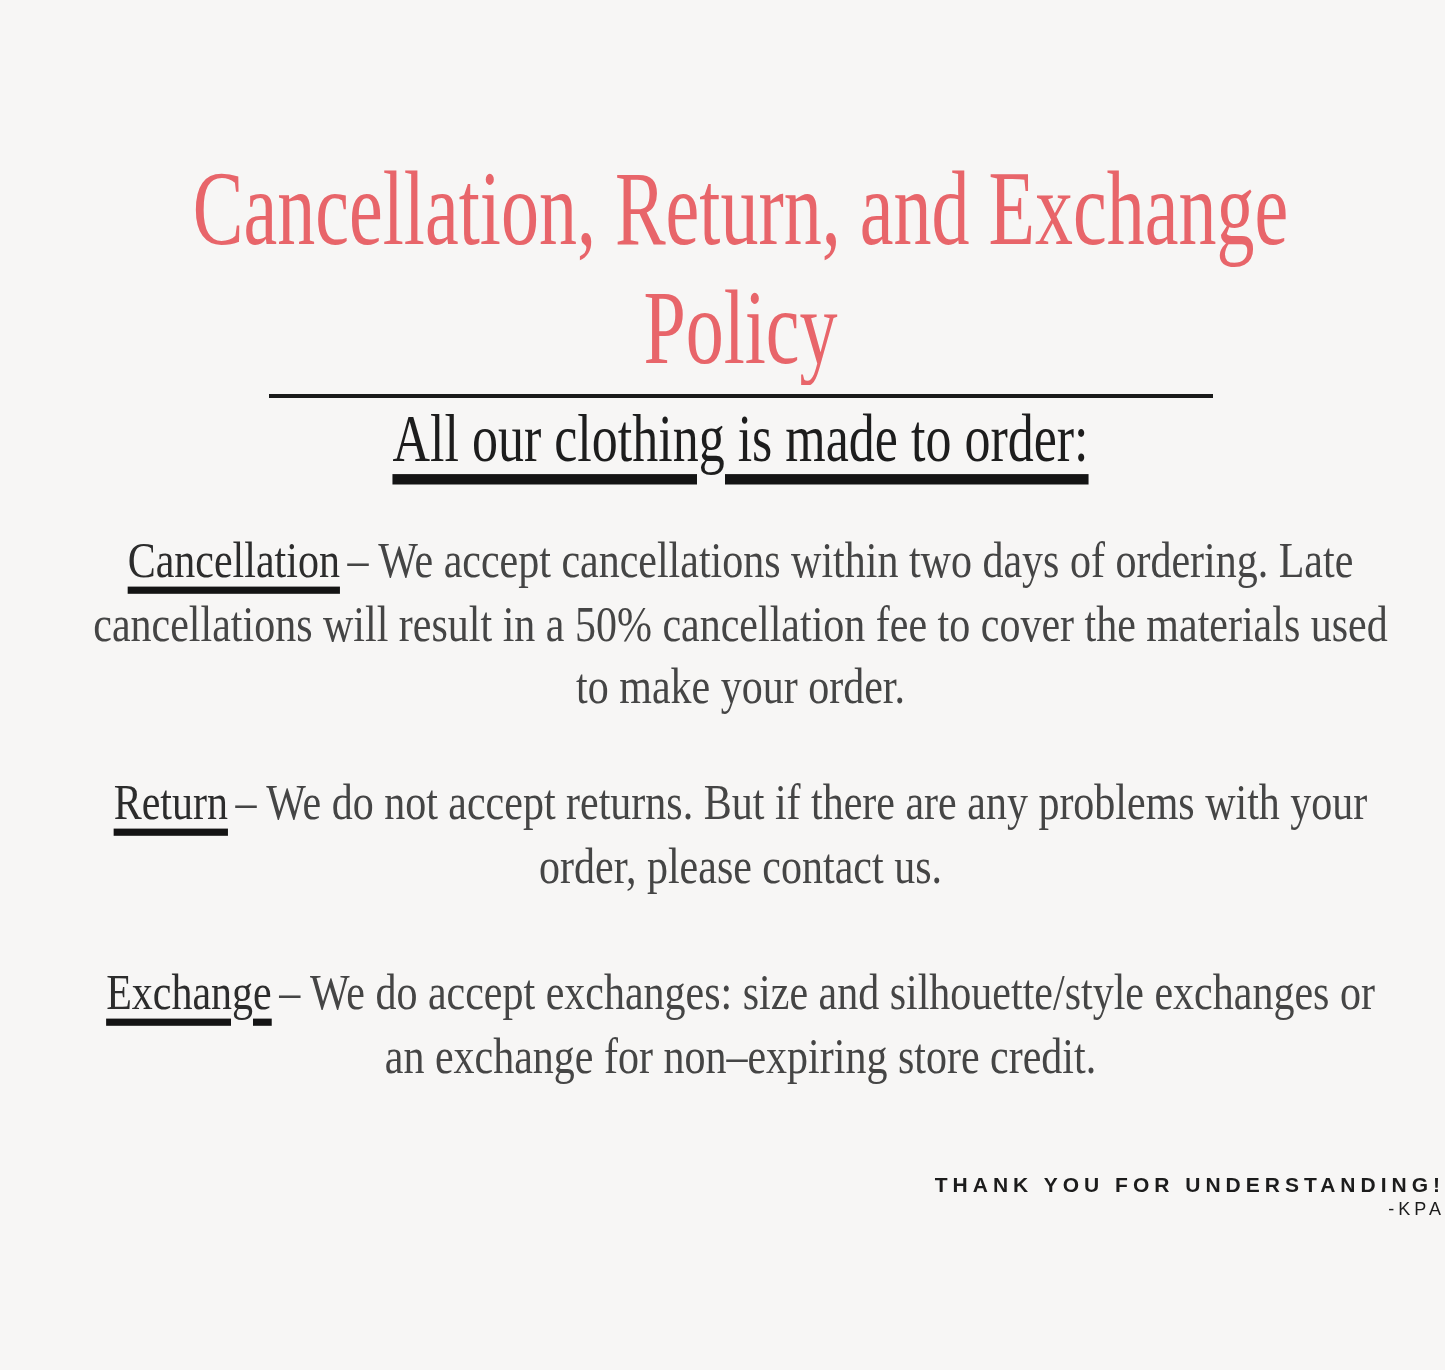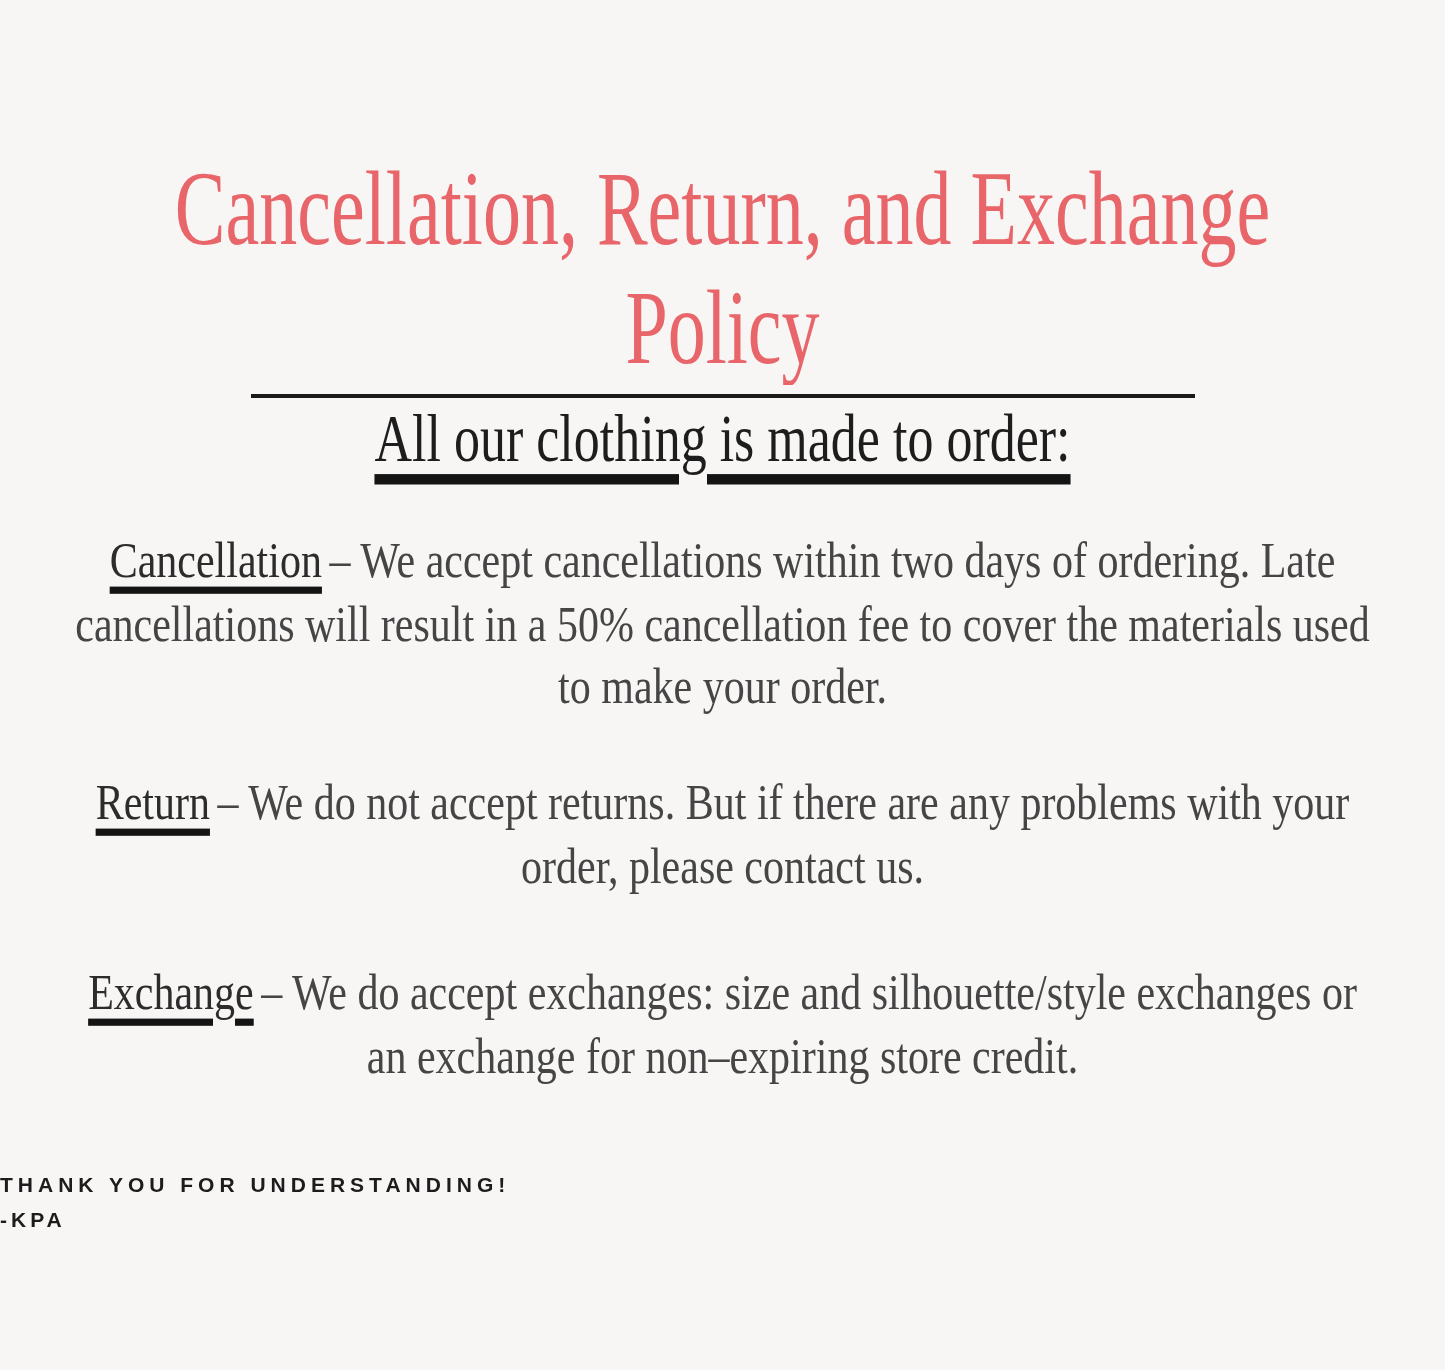--- a/index.html
+++ b/index.html
@@ -14,20 +14,21 @@
     background: var(--background-color);
     font-family: "Liberation Serif", serif;
   }
   .poster {
     position: relative;
     width: 1445px;
     height: 1370px;
     margin: 0 auto;
     overflow: hidden;
     background: var(--background-color);
+    padding-left: 36px;
   }
 
   
   .title-wrap {
     margin-top: 150px;
     height: 244px;
   }
   .title {
     margin: 0;
     font-size: 76px;
@@ -94,36 +95,35 @@
     text-decoration-thickness: 6px;
     text-underline-offset: 8px;
     text-decoration-color: #141414;
     text-decoration-skip-ink: auto;
   }
   .section-body { margin-left: 0.18em; }
 
   
   .footer {
     margin-top: 82px;
-    text-align: left;
+    text-align: right;
     font-family: "Liberation Sans", sans-serif;
     color: #1c1c1c;
   }
   .thanks {
     font-size: 21px;
     font-weight: 700;
     letter-spacing: 5px;
     line-height: 1.3;
   }
   .signature {
-    font-size: 21px;
-    font-weight: 700;
+    font-size: 18px;
+    font-weight: 400;
     letter-spacing: 4px;
     line-height: 1.3;
-    margin-top: 8px;
   }
 </style>
 </head>
 <body>
 
 <div class="poster">
 
   <div class="title-wrap">
     <h1 class="title">
       <span class="title-line">Cancellation, Return, and Exchange</span>

